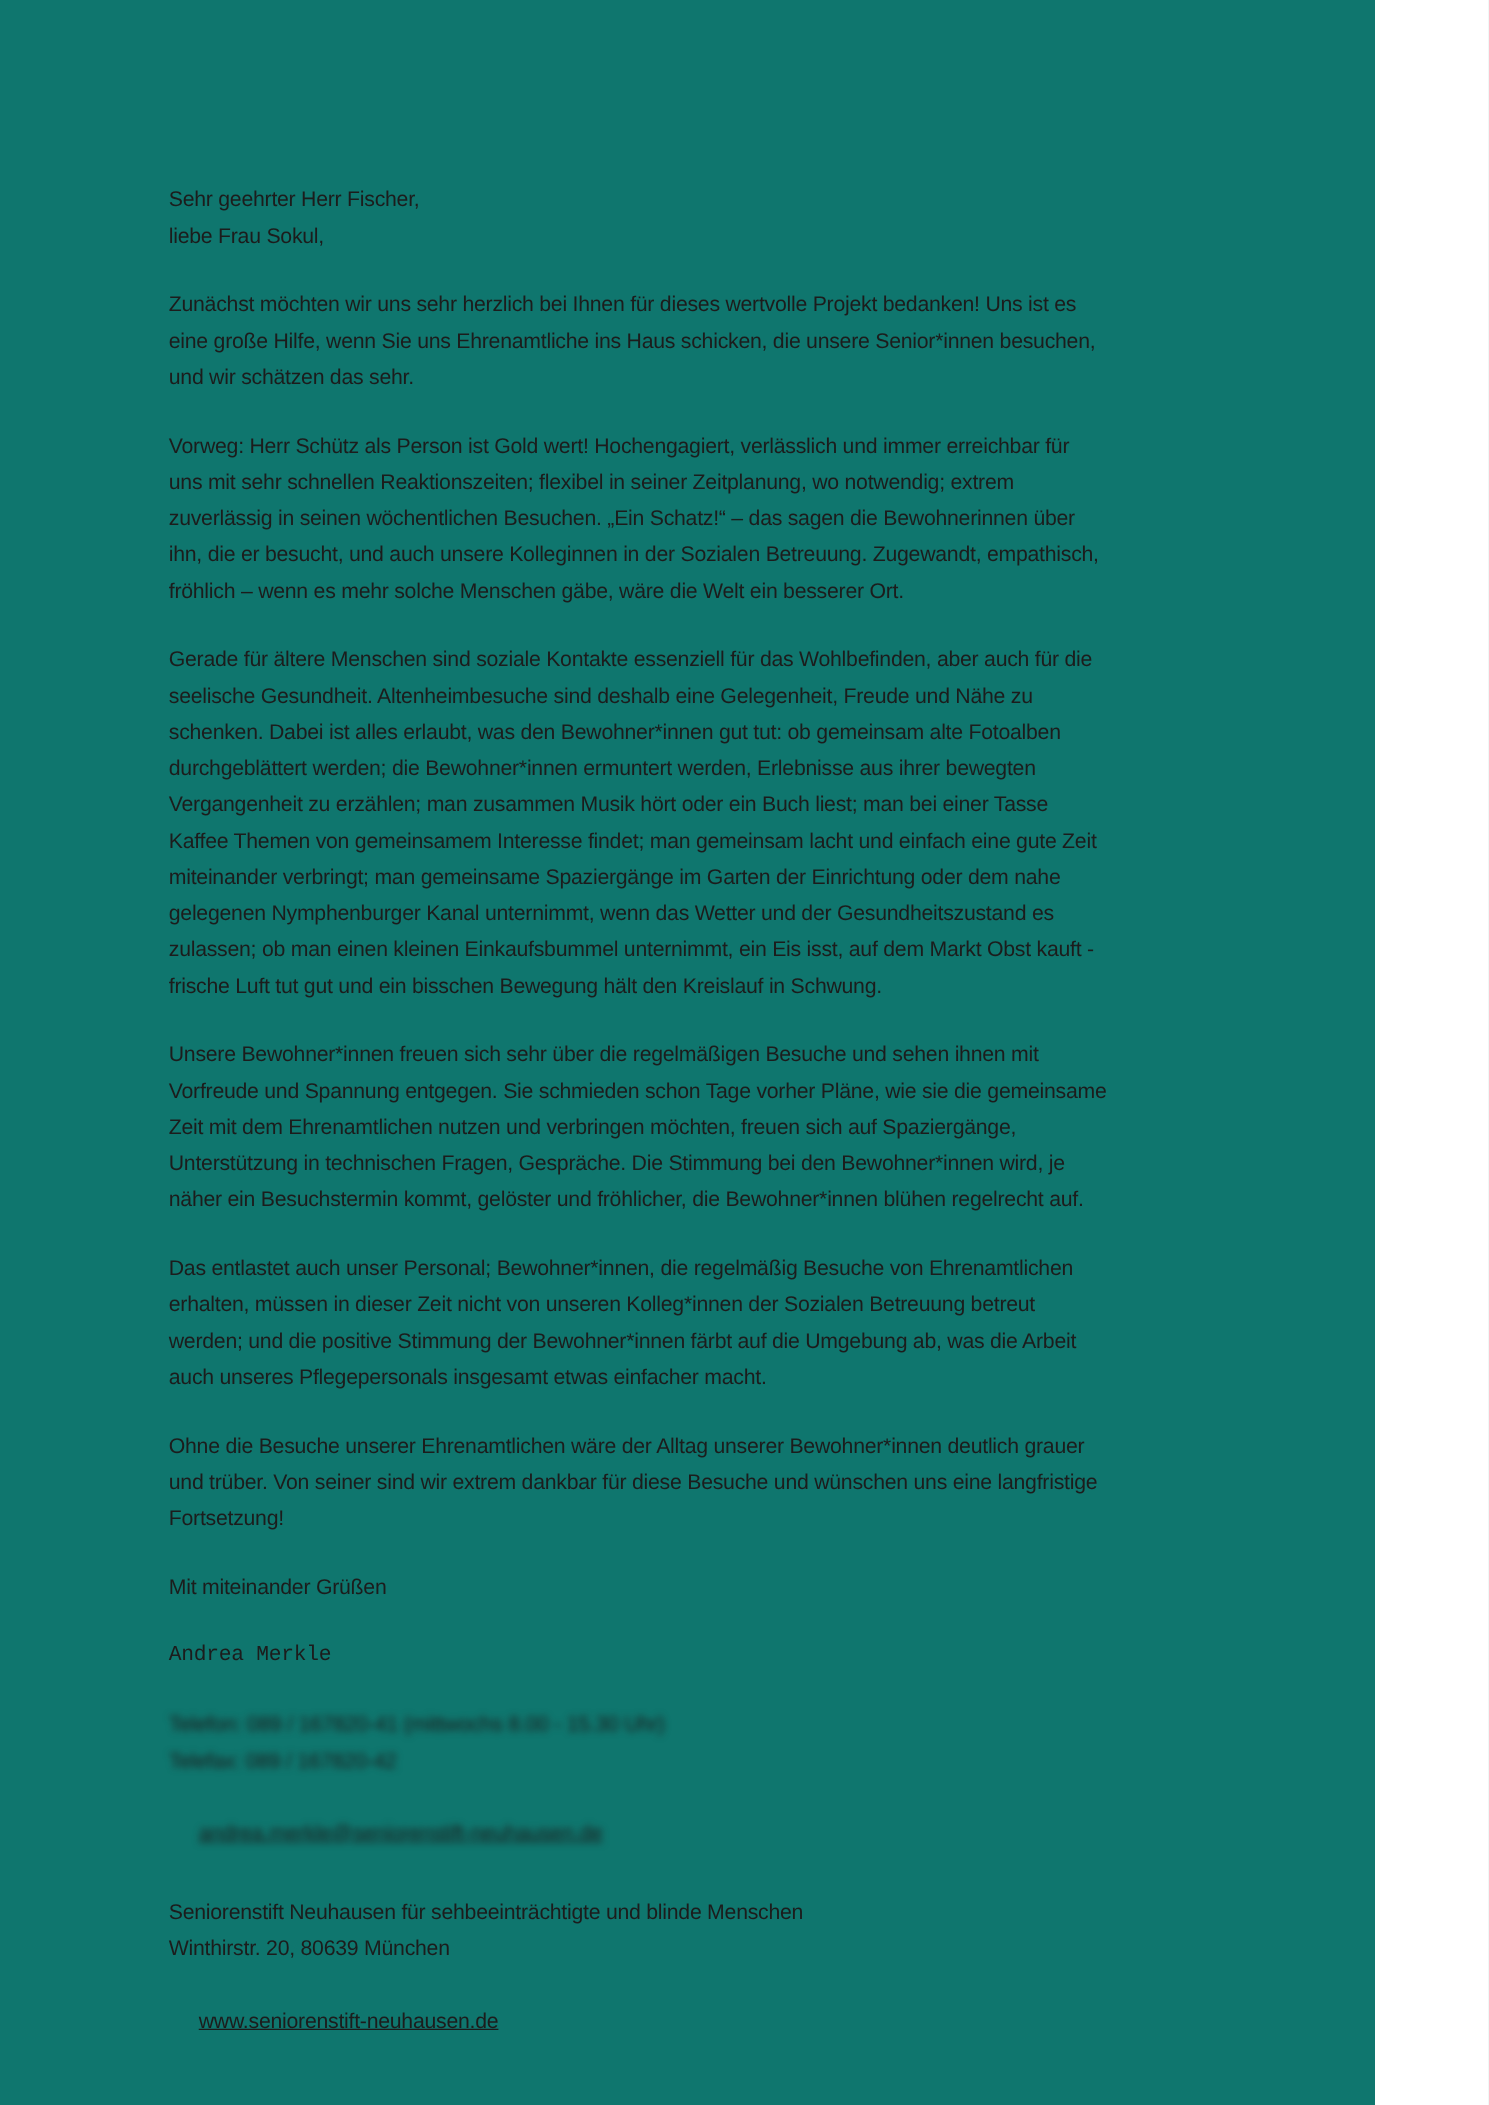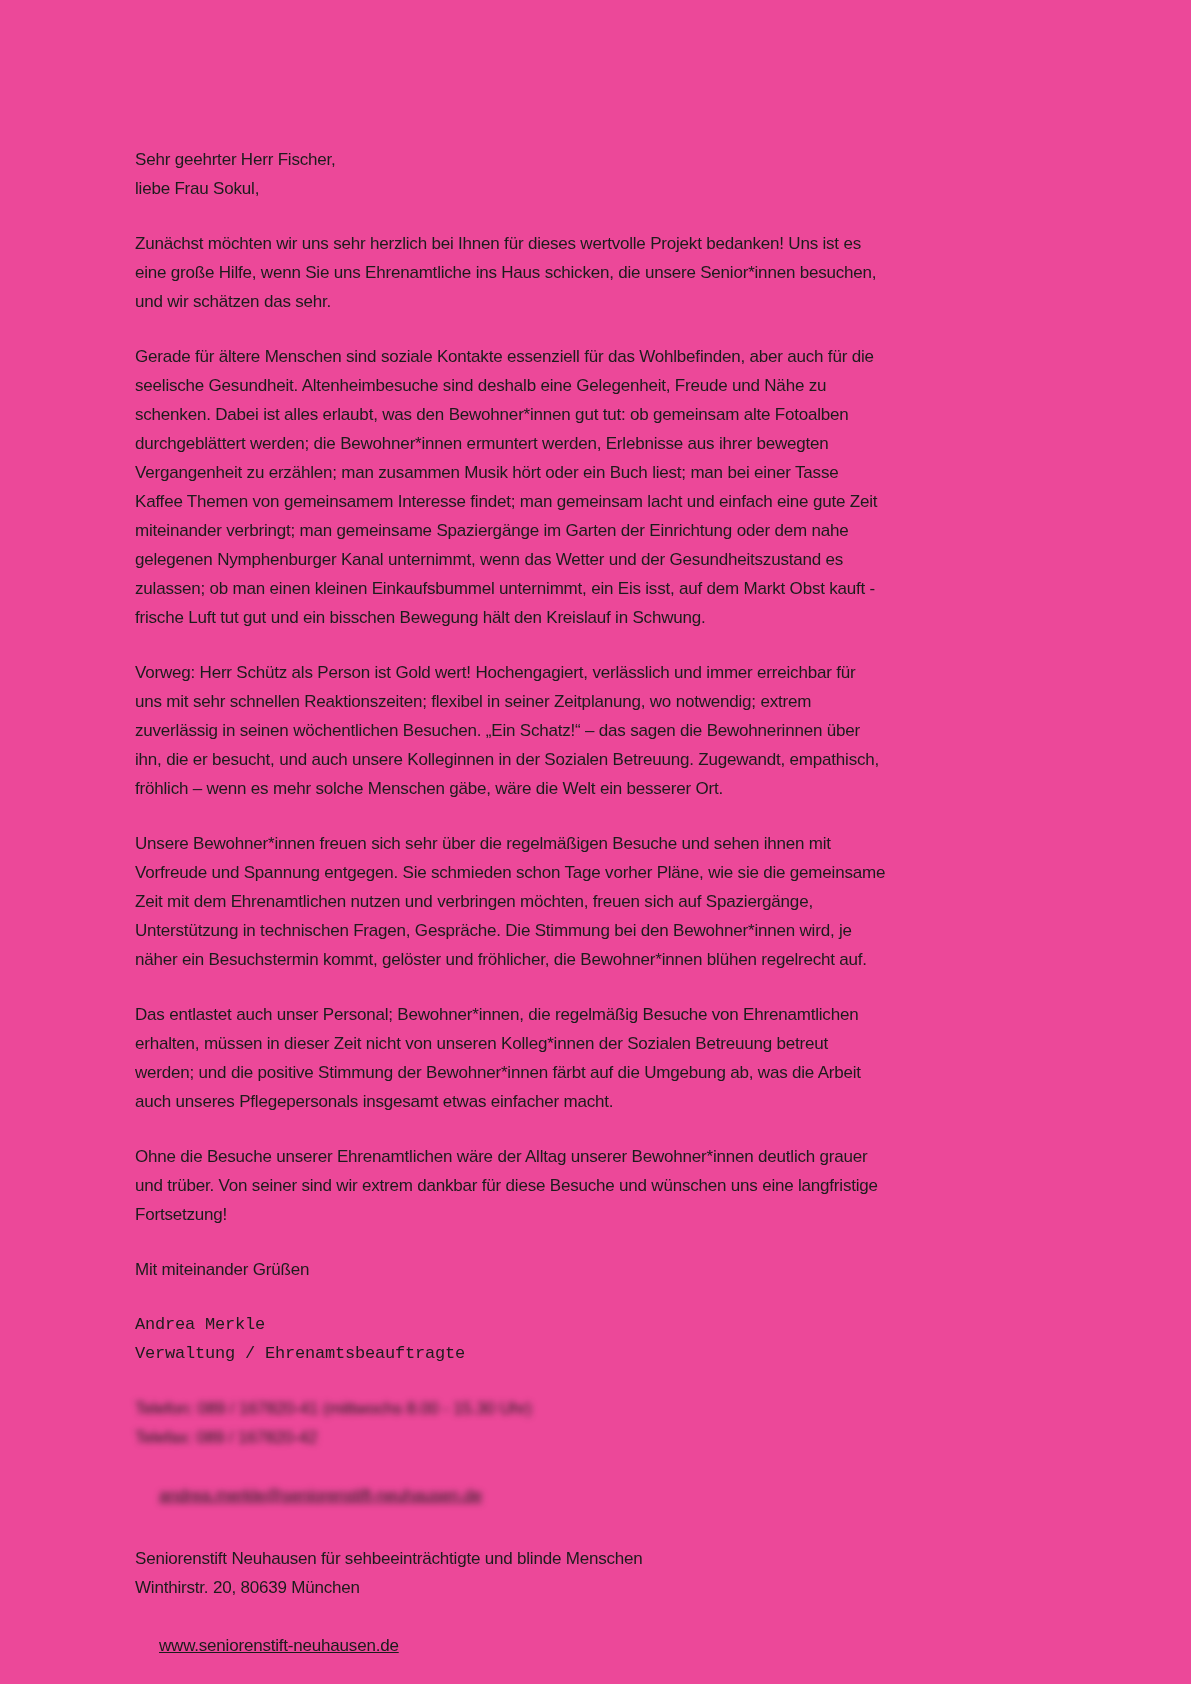--- a/index.html
+++ b/index.html
@@ -2,23 +2,23 @@
 <html lang="de"><head>
 <meta charset="utf-8">
 <style>
   html, body {
     margin: 0;
     padding: 0;
     background: #ffffff;
   }
   .page {
     position: relative;
-    width: 1191px;
+    width: 1100px;
     height: 1684px;
-    background: #ec4899;
+    background: #0f766e;
     overflow: hidden;
     font-family: "Liberation Sans", "DejaVu Sans", sans-serif;
     font-size: 17px;
     line-height: 29px;
     letter-spacing: -0.2px;
     color: #1c1c1c;
   }
   .content {
     position: absolute;
     top: 145px;
@@ -57,57 +57,56 @@
 <div class="page">
   <div class="content">
 
     <div class="block">Sehr geehrter Herr Fischer,
 liebe Frau Sokul,</div>
 
     <div class="block">Zunächst möchten wir uns sehr herzlich bei Ihnen für dieses wertvolle Projekt bedanken! Uns ist es
 eine große Hilfe, wenn Sie uns Ehrenamtliche ins Haus schicken, die unsere Senior*innen besuchen,
 und wir schätzen das sehr.</div>
 
+    <div class="block">Vorweg: Herr Schütz als Person ist Gold wert! Hochengagiert, verlässlich und immer erreichbar für
+uns mit sehr schnellen Reaktionszeiten; flexibel in seiner Zeitplanung, wo notwendig; extrem
+zuverlässig in seinen wöchentlichen Besuchen. „Ein Schatz!“ – das sagen die Bewohnerinnen über
+ihn, die er besucht, und auch unsere Kolleginnen in der Sozialen Betreuung. Zugewandt, empathisch,
+fröhlich – wenn es mehr solche Menschen gäbe, wäre die Welt ein besserer Ort.</div>
+
     <div class="block">Gerade für ältere Menschen sind soziale Kontakte essenziell für das Wohlbefinden, aber auch für die
 seelische Gesundheit. Altenheimbesuche sind deshalb eine Gelegenheit, Freude und Nähe zu
 schenken. Dabei ist alles erlaubt, was den Bewohner*innen gut tut: ob gemeinsam alte Fotoalben
 durchgeblättert werden; die Bewohner*innen ermuntert werden, Erlebnisse aus ihrer bewegten
 Vergangenheit zu erzählen; man zusammen Musik hört oder ein Buch liest; man bei einer Tasse
 Kaffee Themen von gemeinsamem Interesse findet; man gemeinsam lacht und einfach eine gute Zeit
 miteinander verbringt; man gemeinsame Spaziergänge im Garten der Einrichtung oder dem nahe
 gelegenen Nymphenburger Kanal unternimmt, wenn das Wetter und der Gesundheitszustand es
 zulassen; ob man einen kleinen Einkaufsbummel unternimmt, ein Eis isst, auf dem Markt Obst kauft -
 frische Luft tut gut und ein bisschen Bewegung hält den Kreislauf in Schwung.</div>
-
-    <div class="block">Vorweg: Herr Schütz als Person ist Gold wert! Hochengagiert, verlässlich und immer erreichbar für
-uns mit sehr schnellen Reaktionszeiten; flexibel in seiner Zeitplanung, wo notwendig; extrem
-zuverlässig in seinen wöchentlichen Besuchen. „Ein Schatz!“ – das sagen die Bewohnerinnen über
-ihn, die er besucht, und auch unsere Kolleginnen in der Sozialen Betreuung. Zugewandt, empathisch,
-fröhlich – wenn es mehr solche Menschen gäbe, wäre die Welt ein besserer Ort.</div>
 
     <div class="block">Unsere Bewohner*innen freuen sich sehr über die regelmäßigen Besuche und sehen ihnen mit
 Vorfreude und Spannung entgegen. Sie schmieden schon Tage vorher Pläne, wie sie die gemeinsame
 Zeit mit dem Ehrenamtlichen nutzen und verbringen möchten, freuen sich auf Spaziergänge,
 Unterstützung in technischen Fragen, Gespräche. Die Stimmung bei den Bewohner*innen wird, je
 näher ein Besuchstermin kommt, gelöster und fröhlicher, die Bewohner*innen blühen regelrecht auf.</div>
 
     <div class="block">Das entlastet auch unser Personal; Bewohner*innen, die regelmäßig Besuche von Ehrenamtlichen
 erhalten, müssen in dieser Zeit nicht von unseren Kolleg*innen der Sozialen Betreuung betreut
 werden; und die positive Stimmung der Bewohner*innen färbt auf die Umgebung ab, was die Arbeit
 auch unseres Pflegepersonals insgesamt etwas einfacher macht.</div>
 
     <div class="block">Ohne die Besuche unserer Ehrenamtlichen wäre der Alltag unserer Bewohner*innen deutlich grauer
 und trüber. Von seiner sind wir extrem dankbar für diese Besuche und wünschen uns eine langfristige
 Fortsetzung!</div>
 
     <div class="block">Mit miteinander Grüßen</div>
 
     <div class="sig-block">
       <div class="line">Andrea Merkle</div>
-      <div class="line">Verwaltung / Ehrenamtsbeauftragte</div>
     </div>
 
     <div class="contact-block">
       <div class="line">Telefon:  089 / 167820-41 (mittwochs 8.00 - 15.30 Uhr)</div>
       <div class="line">Telefax:  089 / 167820-42</div>
       <div class="line">
         <span class="underlined">andrea.merkle@seniorenstift-neuhausen.de</span>
       </div>
     </div>
 

